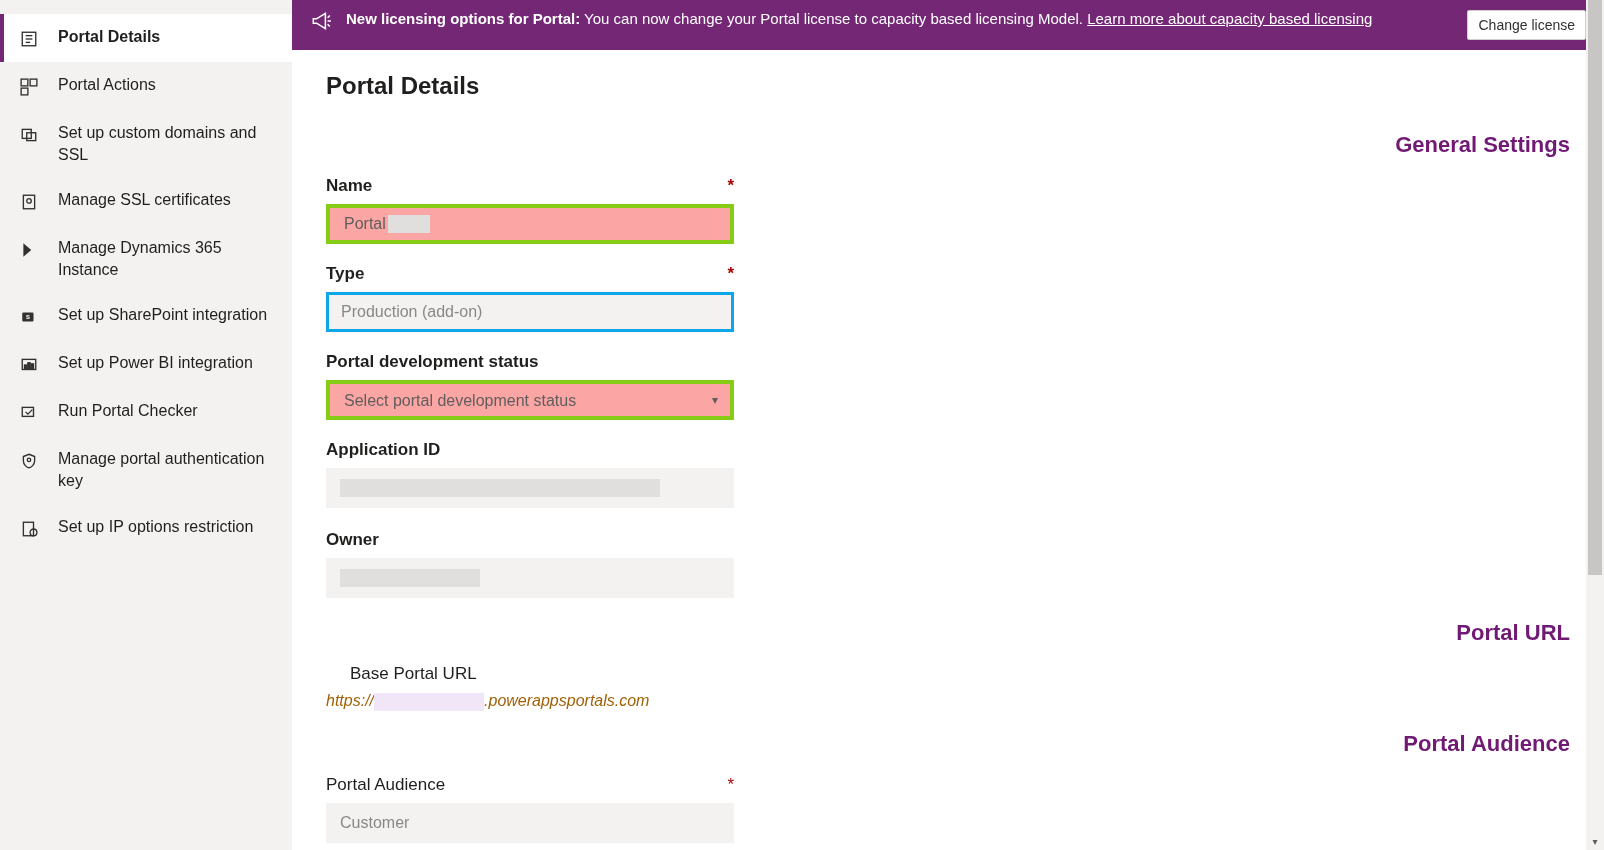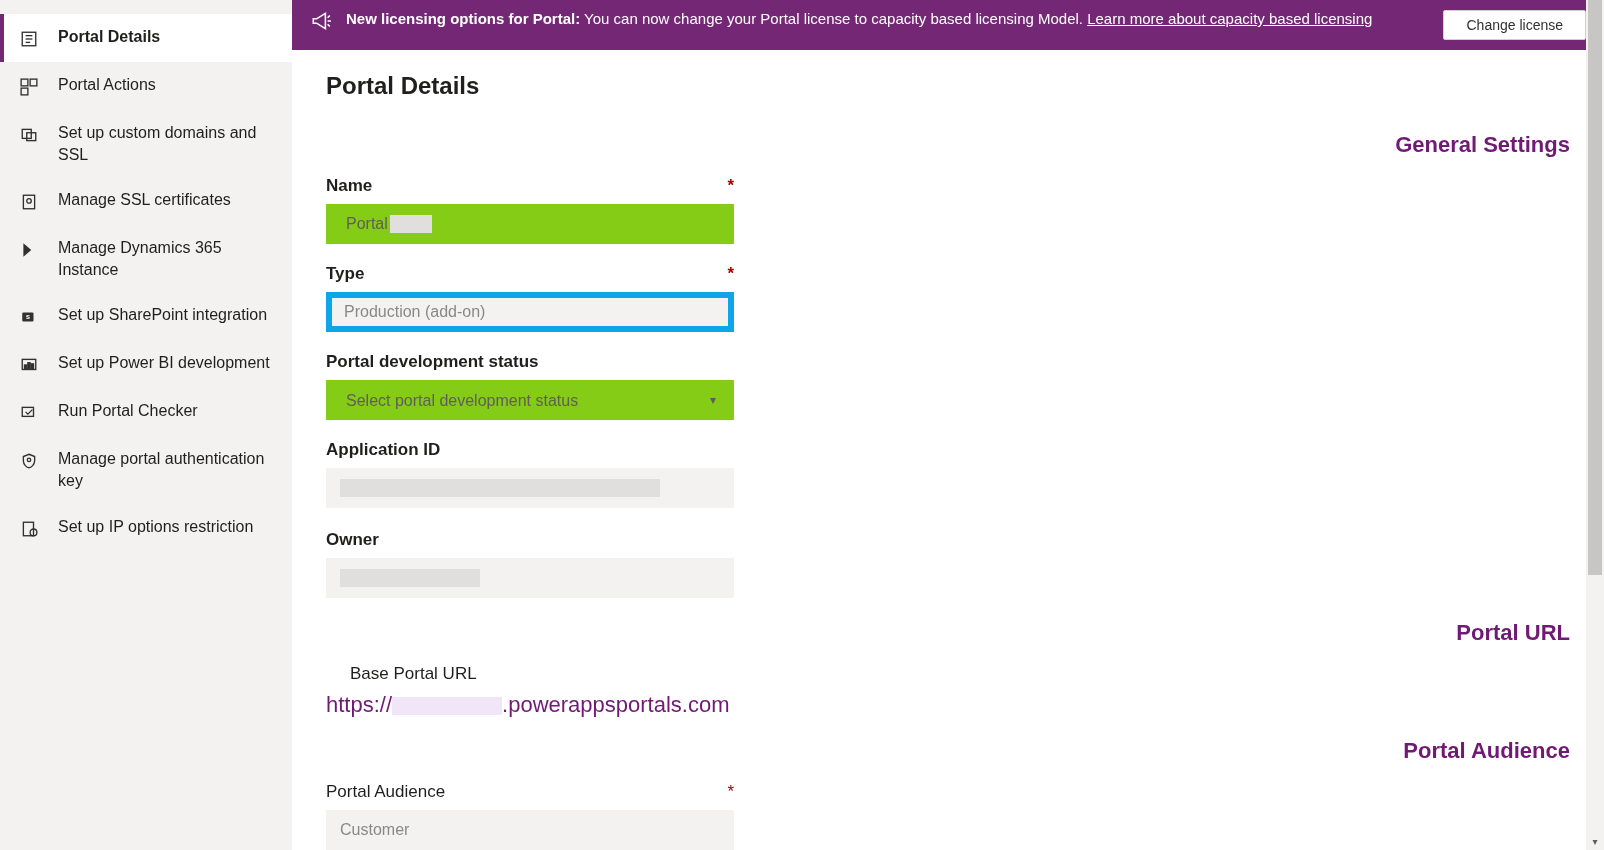--- a/index.html
+++ b/index.html
@@ -72,21 +72,21 @@
     .banner-text { flex: 1; }
     .banner-text .bold { font-weight: 700; }
     .banner-text a {
       color: #fff;
       text-decoration: underline;
     }
     .banner-btn {
       background: #fff;
       color: #323130;
       border: 1px solid #d2d0ce;
-      padding: 6px 22px;
+      padding: 6px 10px;
       font-size: 14px;
       cursor: pointer;
       border-radius: 2px;
     }
     .content {
       padding: 22px 34px;
       overflow-y: auto;
       flex: 1;
     }
     .page-title {
@@ -114,35 +114,35 @@
     .required::after {
       content: "*";
       color: #a80000;
       position: absolute;
       right: 0;
       top: 0;
     }
     .form-input {
       width: 408px;
       height: 40px;
-      border: 6px solid #84cc16;
-      background: #84cc16;
+      border: 4px solid #84cc16;
+      background: #fca5a5;
       padding: 0 14px;
       font-size: 16px;
       color: #605e5c;
       margin-bottom: 20px;
       display: flex;
       align-items: center;
     }
     .form-input.readonly {
       background: #f3f2f1;
       color: #8a8886;
     }
     .form-input.highlighted {
-      border: 6px solid #0ea5e9;
+      border: 3px solid #0ea5e9;
       padding: 6px 12px;
     }
     .form-select {
       position: relative;
     }
     .form-select::after {
       content: "▾";
       position: absolute;
       right: 12px;
       top: 50%;
@@ -168,23 +168,24 @@
     .readonly-value-area {
       width: 408px;
       min-height: 40px;
       background: #f3f2f1;
       padding: 10px 14px;
       margin-bottom: 22px;
       display: flex;
       align-items: center;
     }
     .url-value {
-      font-size: 22px;
-      color: #701a75;
+      font-size: 16px;
+      color: #a16207;
       margin-bottom: 20px;
+      font-style: italic;
     }
     .url-redacted {
       background: #f0e6f7;
       display: inline-block;
       width: 110px;
       height: 18px;
       vertical-align: middle;
     }
     .scrollbar {
       position: absolute;
@@ -277,21 +278,21 @@
   </div>
   <div class="sidebar-item">
     <span class="sidebar-icon">
       <svg viewBox="0 0 16 16" width="18" height="18" fill="none" stroke="currentColor" stroke-width="1.2">
           <rect x="2" y="3" width="12" height="9"></rect>
           <rect x="4" y="8" width="2" height="3" fill="currentColor"></rect>
           <rect x="7" y="6" width="2" height="5" fill="currentColor"></rect>
           <rect x="10" y="7" width="2" height="4" fill="currentColor"></rect>
         </svg>
     </span>
-    <span class="sidebar-item-label">Set up Power BI development</span>
+    <span class="sidebar-item-label">Set up Power BI integration</span>
   </div>
   <div class="sidebar-item">
     <span class="sidebar-icon">
       <svg viewBox="0 0 16 16" width="18" height="18" fill="none" stroke="currentColor" stroke-width="1.2">
           <rect x="2" y="3" width="10" height="8"></rect>
           <path d="M5 7 l2 2 l4 -4"></path>
         </svg>
     </span>
     <span class="sidebar-item-label">Run Portal Checker</span>
   </div>

